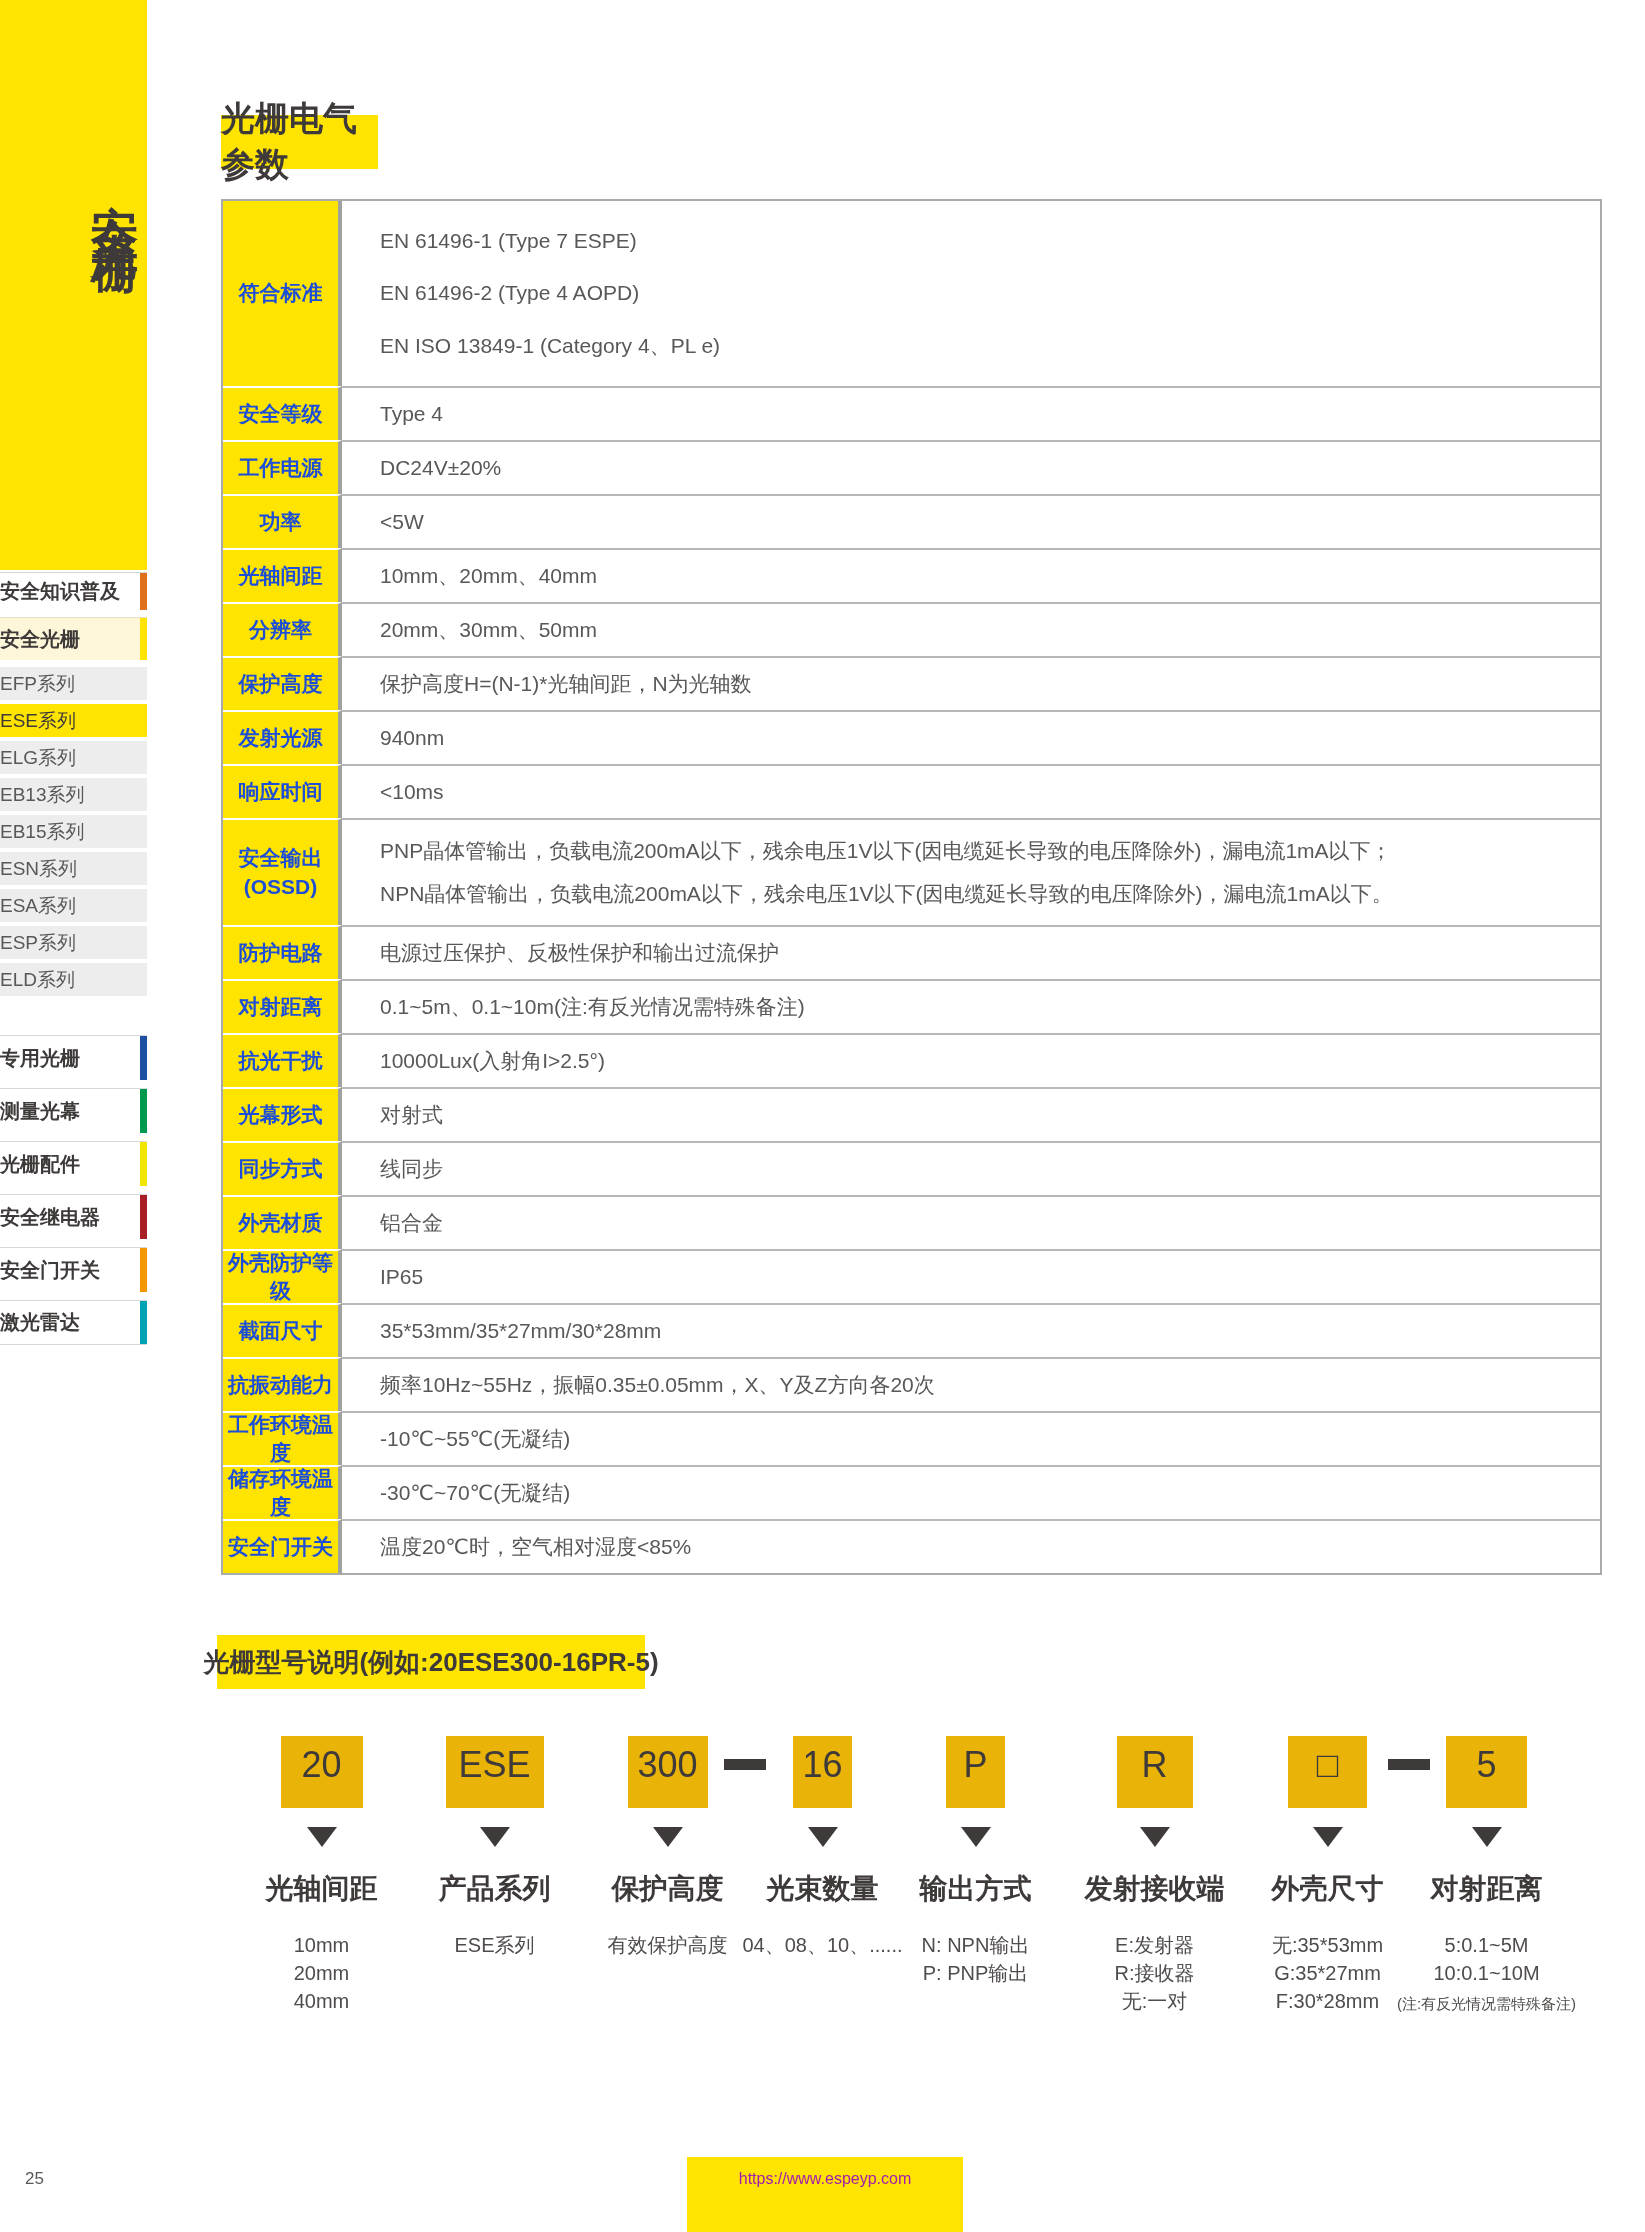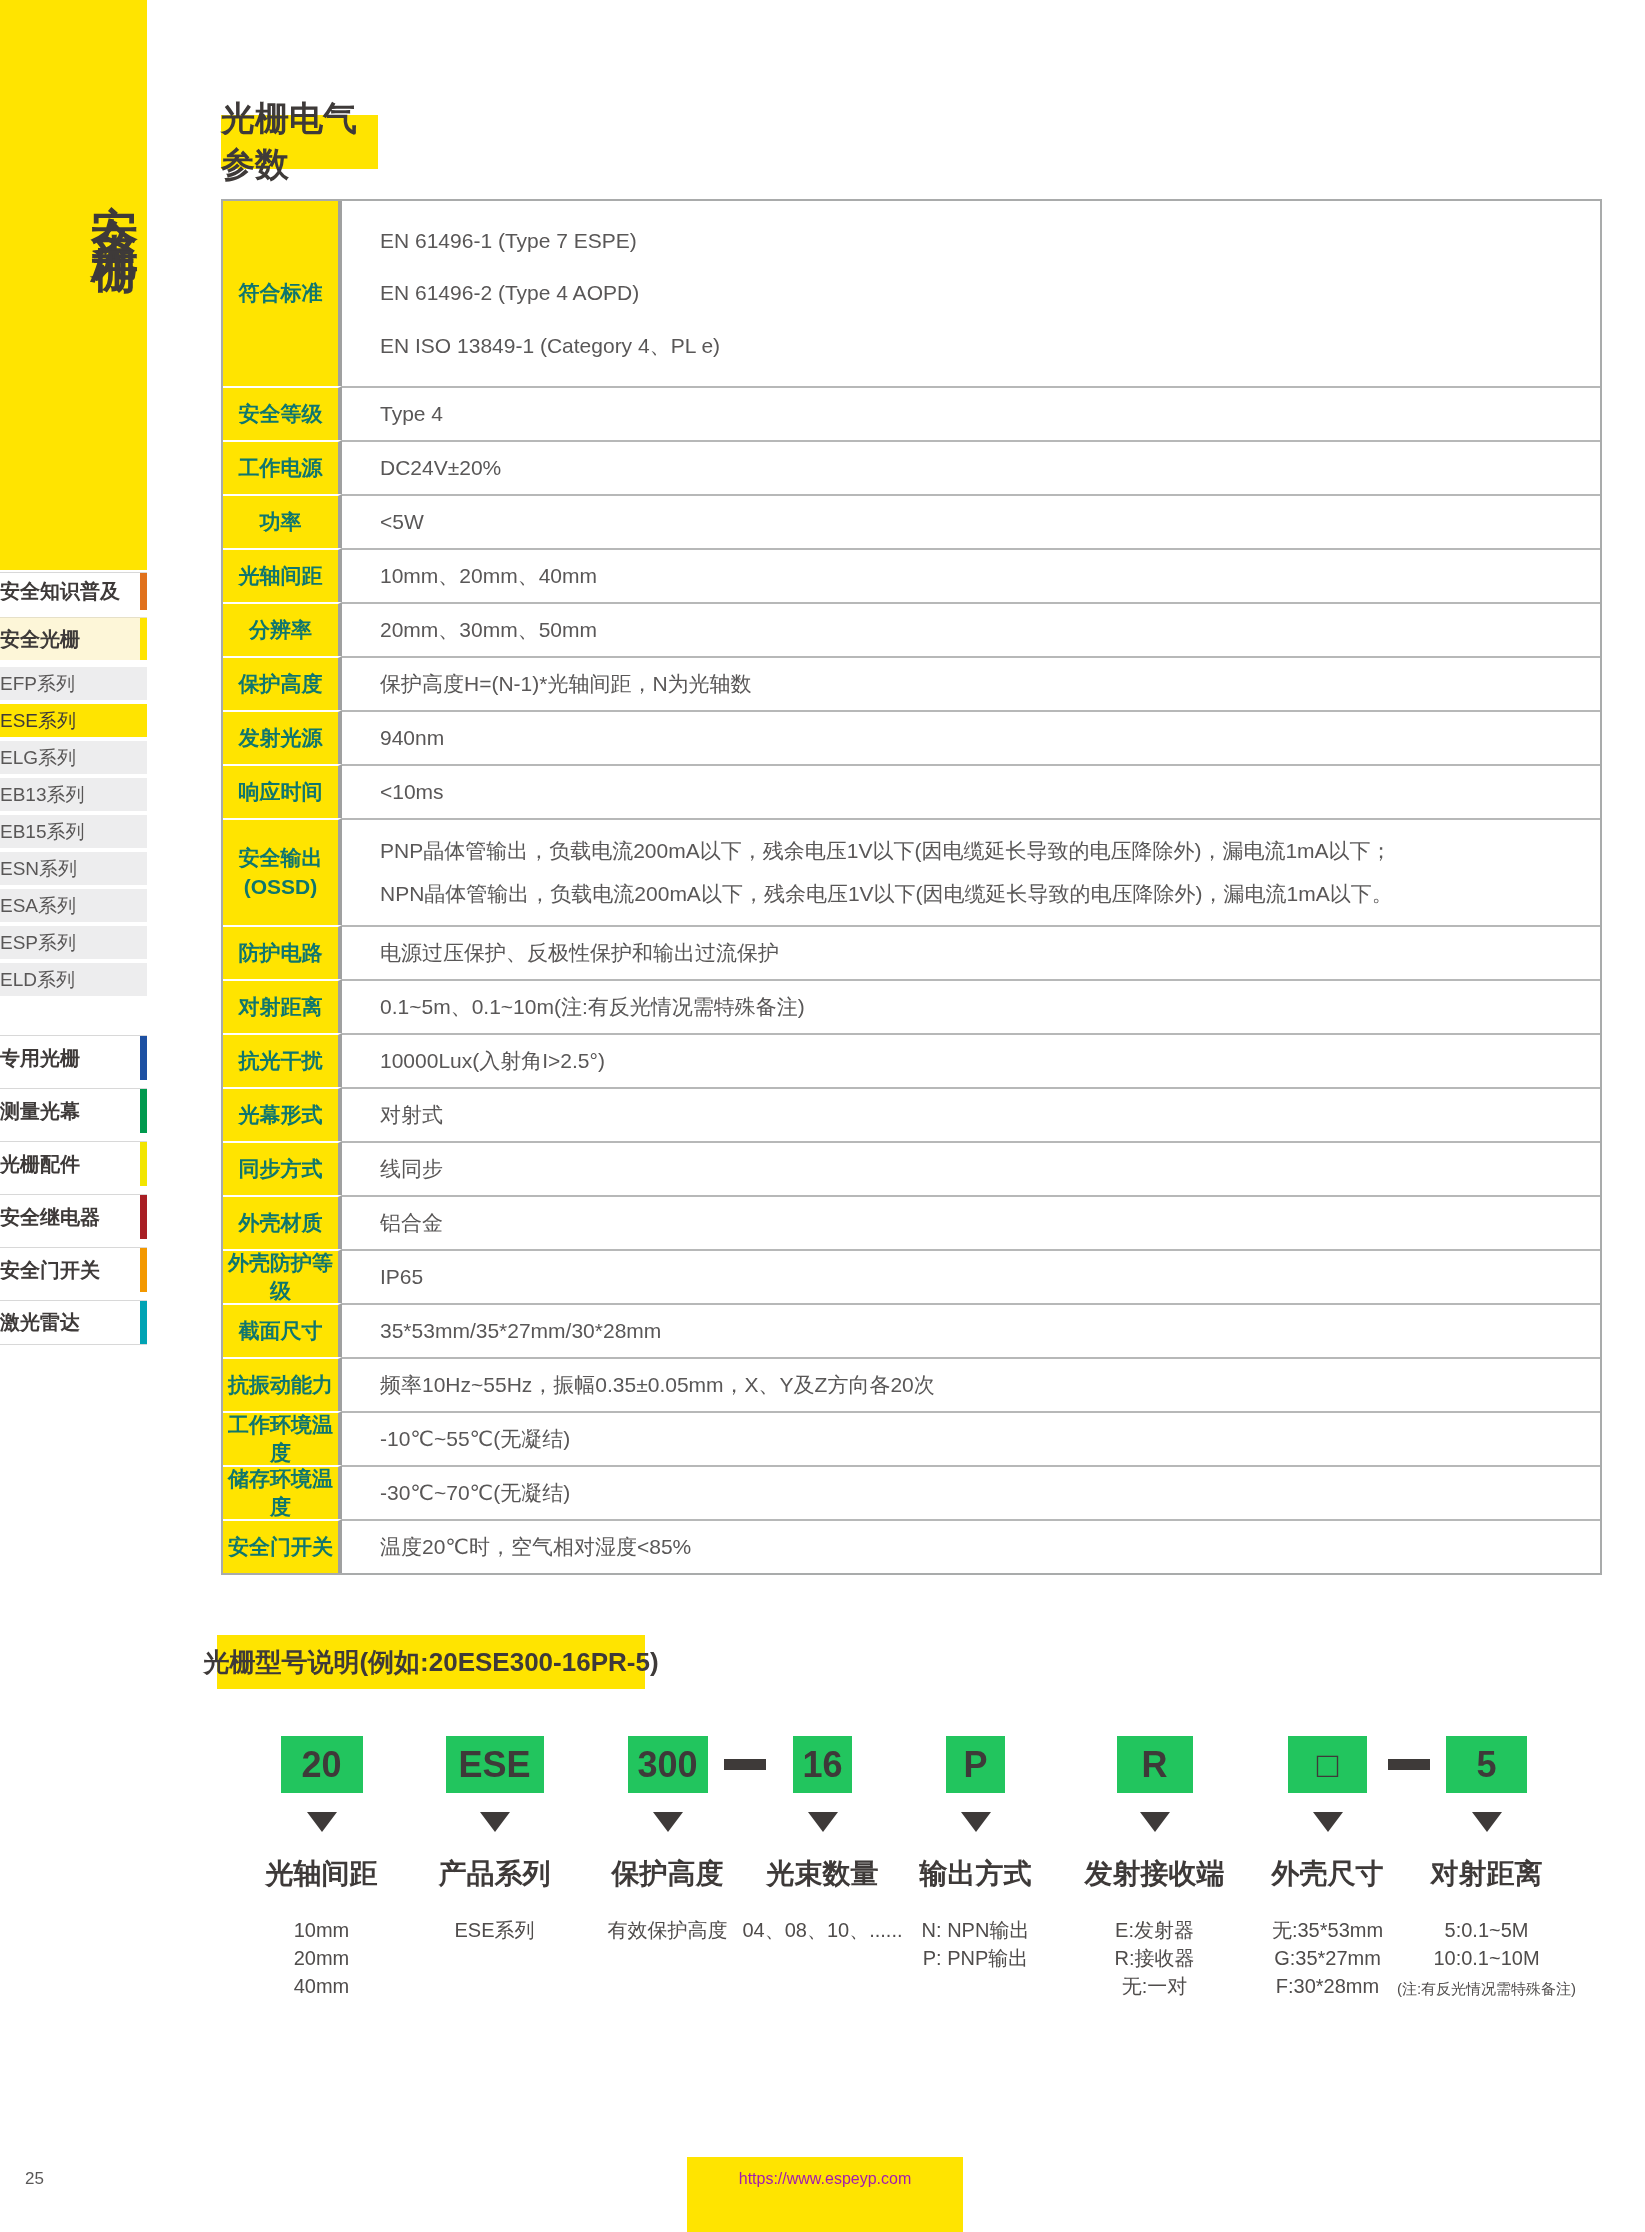--- a/index.html
+++ b/index.html
@@ -27,36 +27,36 @@
   .gap8{margin-top:8px;}
   .nav-last{border-bottom:1px solid #d8d8d8;}
 
   
   .sec1-title{position:absolute;left:221px;top:115px;width:157px;height:54px;background:#ffe400;
     display:flex;align-items:center;justify-content:center;font-size:34px;font-weight:bold;color:#3e3a39;}
   .ptable{position:absolute;left:221px;top:199px;width:1381px;border:2px solid #a9abab;box-sizing:border-box;}
   .trow{display:flex;height:54px;box-sizing:border-box;}
   .trow.h186{height:185px;}
   .trow.h108{height:107px;}
-  .tlabel{flex:none;width:115px;background:#ffe400;color:#0f766e;font-weight:bold;font-size:21px;
+  .tlabel{flex:none;width:115px;background:#ffe400;color:#1d4ed8;font-weight:bold;font-size:21px;
     display:flex;align-items:center;justify-content:center;text-align:center;white-space:pre-line;
     line-height:1.35;border-right:4px solid #9fa0a0;box-sizing:content-box;}
   .trow + .trow .tlabel{border-top:2px solid #ffffff;}
   .tvalue{flex:1;display:flex;flex-direction:column;justify-content:space-evenly;
     padding-left:38px;padding-right:14px;color:#595757;font-size:21px;box-sizing:border-box;}
   .trow + .trow .tvalue{border-top:2px solid #b7b8b8;}
   .vline{line-height:1.25;}
 
   
   .sec2-title{position:absolute;left:217px;top:1635px;width:428px;height:54px;background:#ffe400;
     display:flex;align-items:center;justify-content:center;font-size:26px;font-weight:bold;color:#3e3a39;
     white-space:nowrap;}
   .mcol{position:absolute;top:1736px;width:219px;text-align:center;}
-  .mcode{display:inline-block;height:57px;line-height:57px;background:#22c55e;color:#3e3a39;
-    font-size:36px;font-weight:700;box-sizing:border-box;}
+  .mcode{display:inline-block;height:72px;line-height:57px;background:#eab308;color:#3e3a39;
+    font-size:36px;font-weight:400;box-sizing:border-box;}
   .marrow{width:0;height:0;border-left:15px solid transparent;border-right:15px solid transparent;
     border-top:20px solid #3e3a39;margin:19px auto 0 auto;}
   .mlabel{margin-top:23px;font-size:28px;font-weight:bold;color:#3e3a39;white-space:nowrap;}
   .mlines{margin-top:23px;font-size:20px;color:#4f4c4b;line-height:28px;}
   .mnote{font-size:15px;color:#4f4c4b;margin-top:3px;white-space:nowrap;}
   .mdash{position:absolute;top:1759px;width:42px;height:11px;background:#3e3a39;}
 
   
   .page-num{position:absolute;left:25px;top:2169px;font-size:17px;color:#595757;}
   .footer-box{position:absolute;left:687px;top:2157px;width:276px;height:76px;background:#ffe400;

